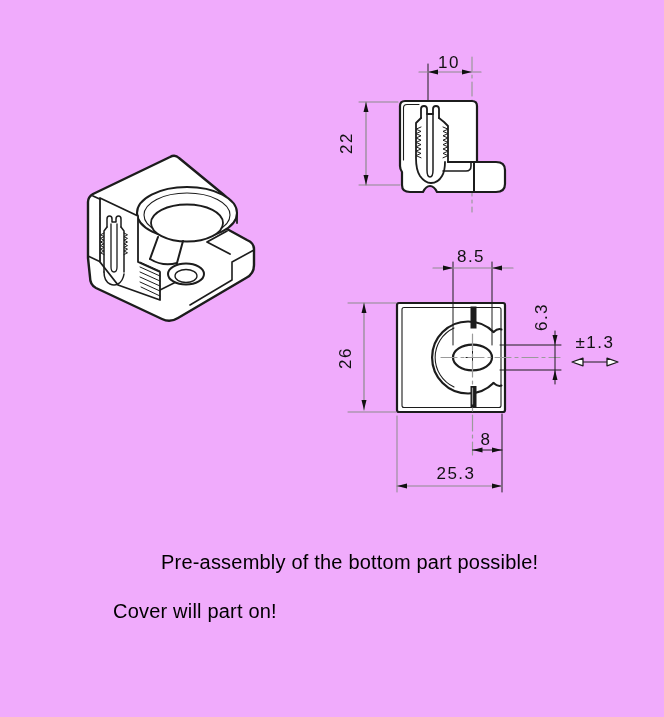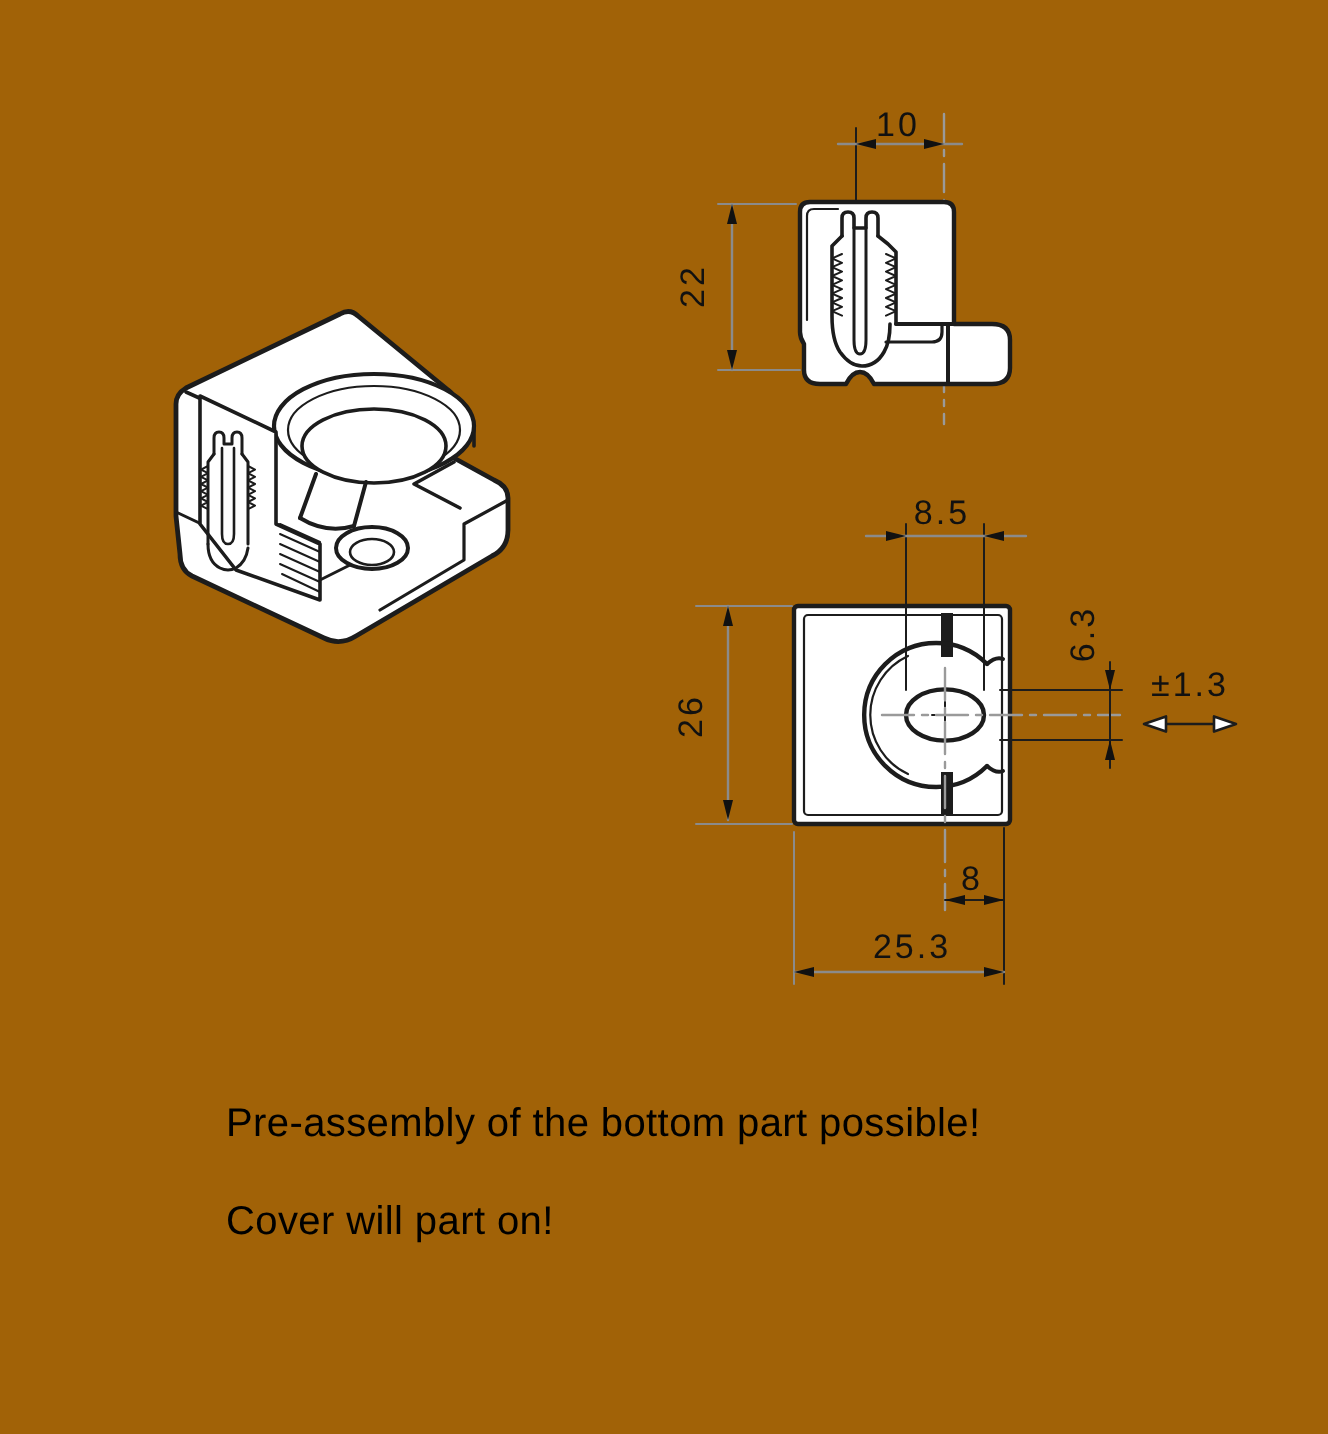--- a/index.html
+++ b/index.html
@@ -1,37 +1,37 @@
 <!DOCTYPE html>
 <html><head>
 <meta charset="utf-8">
 <style>
   html,body{margin:0;padding:0;background:#ffffff;}
   .sheet{
     position:relative;
     width:664px;height:717px;
-    background:#a16207;
+    background:#f0abfc;
     font-family:"Liberation Sans", sans-serif;
     overflow:hidden;
   }
   svg text{
     font-family:"Liberation Sans", sans-serif;
     font-size:17px;
     fill:#111111;
     letter-spacing:1.5px;
   }
   .caption{
     position:absolute;
     left:113px;
     color:#000000;
     font-size:20px;
     letter-spacing:0.2px;
     white-space:nowrap;
   }
-  .caption1{top:551px;}
+  .caption1{top:551px;margin-left:48px;}
   .caption2{top:600px;}
 </style>
 </head>
 <body>
 
 <div class="sheet">
 
 <svg width="664" height="717" viewBox="0 0 664 717">
 
   <g fill="none" stroke="#1c1c1c" stroke-linejoin="round" stroke-linecap="round">

